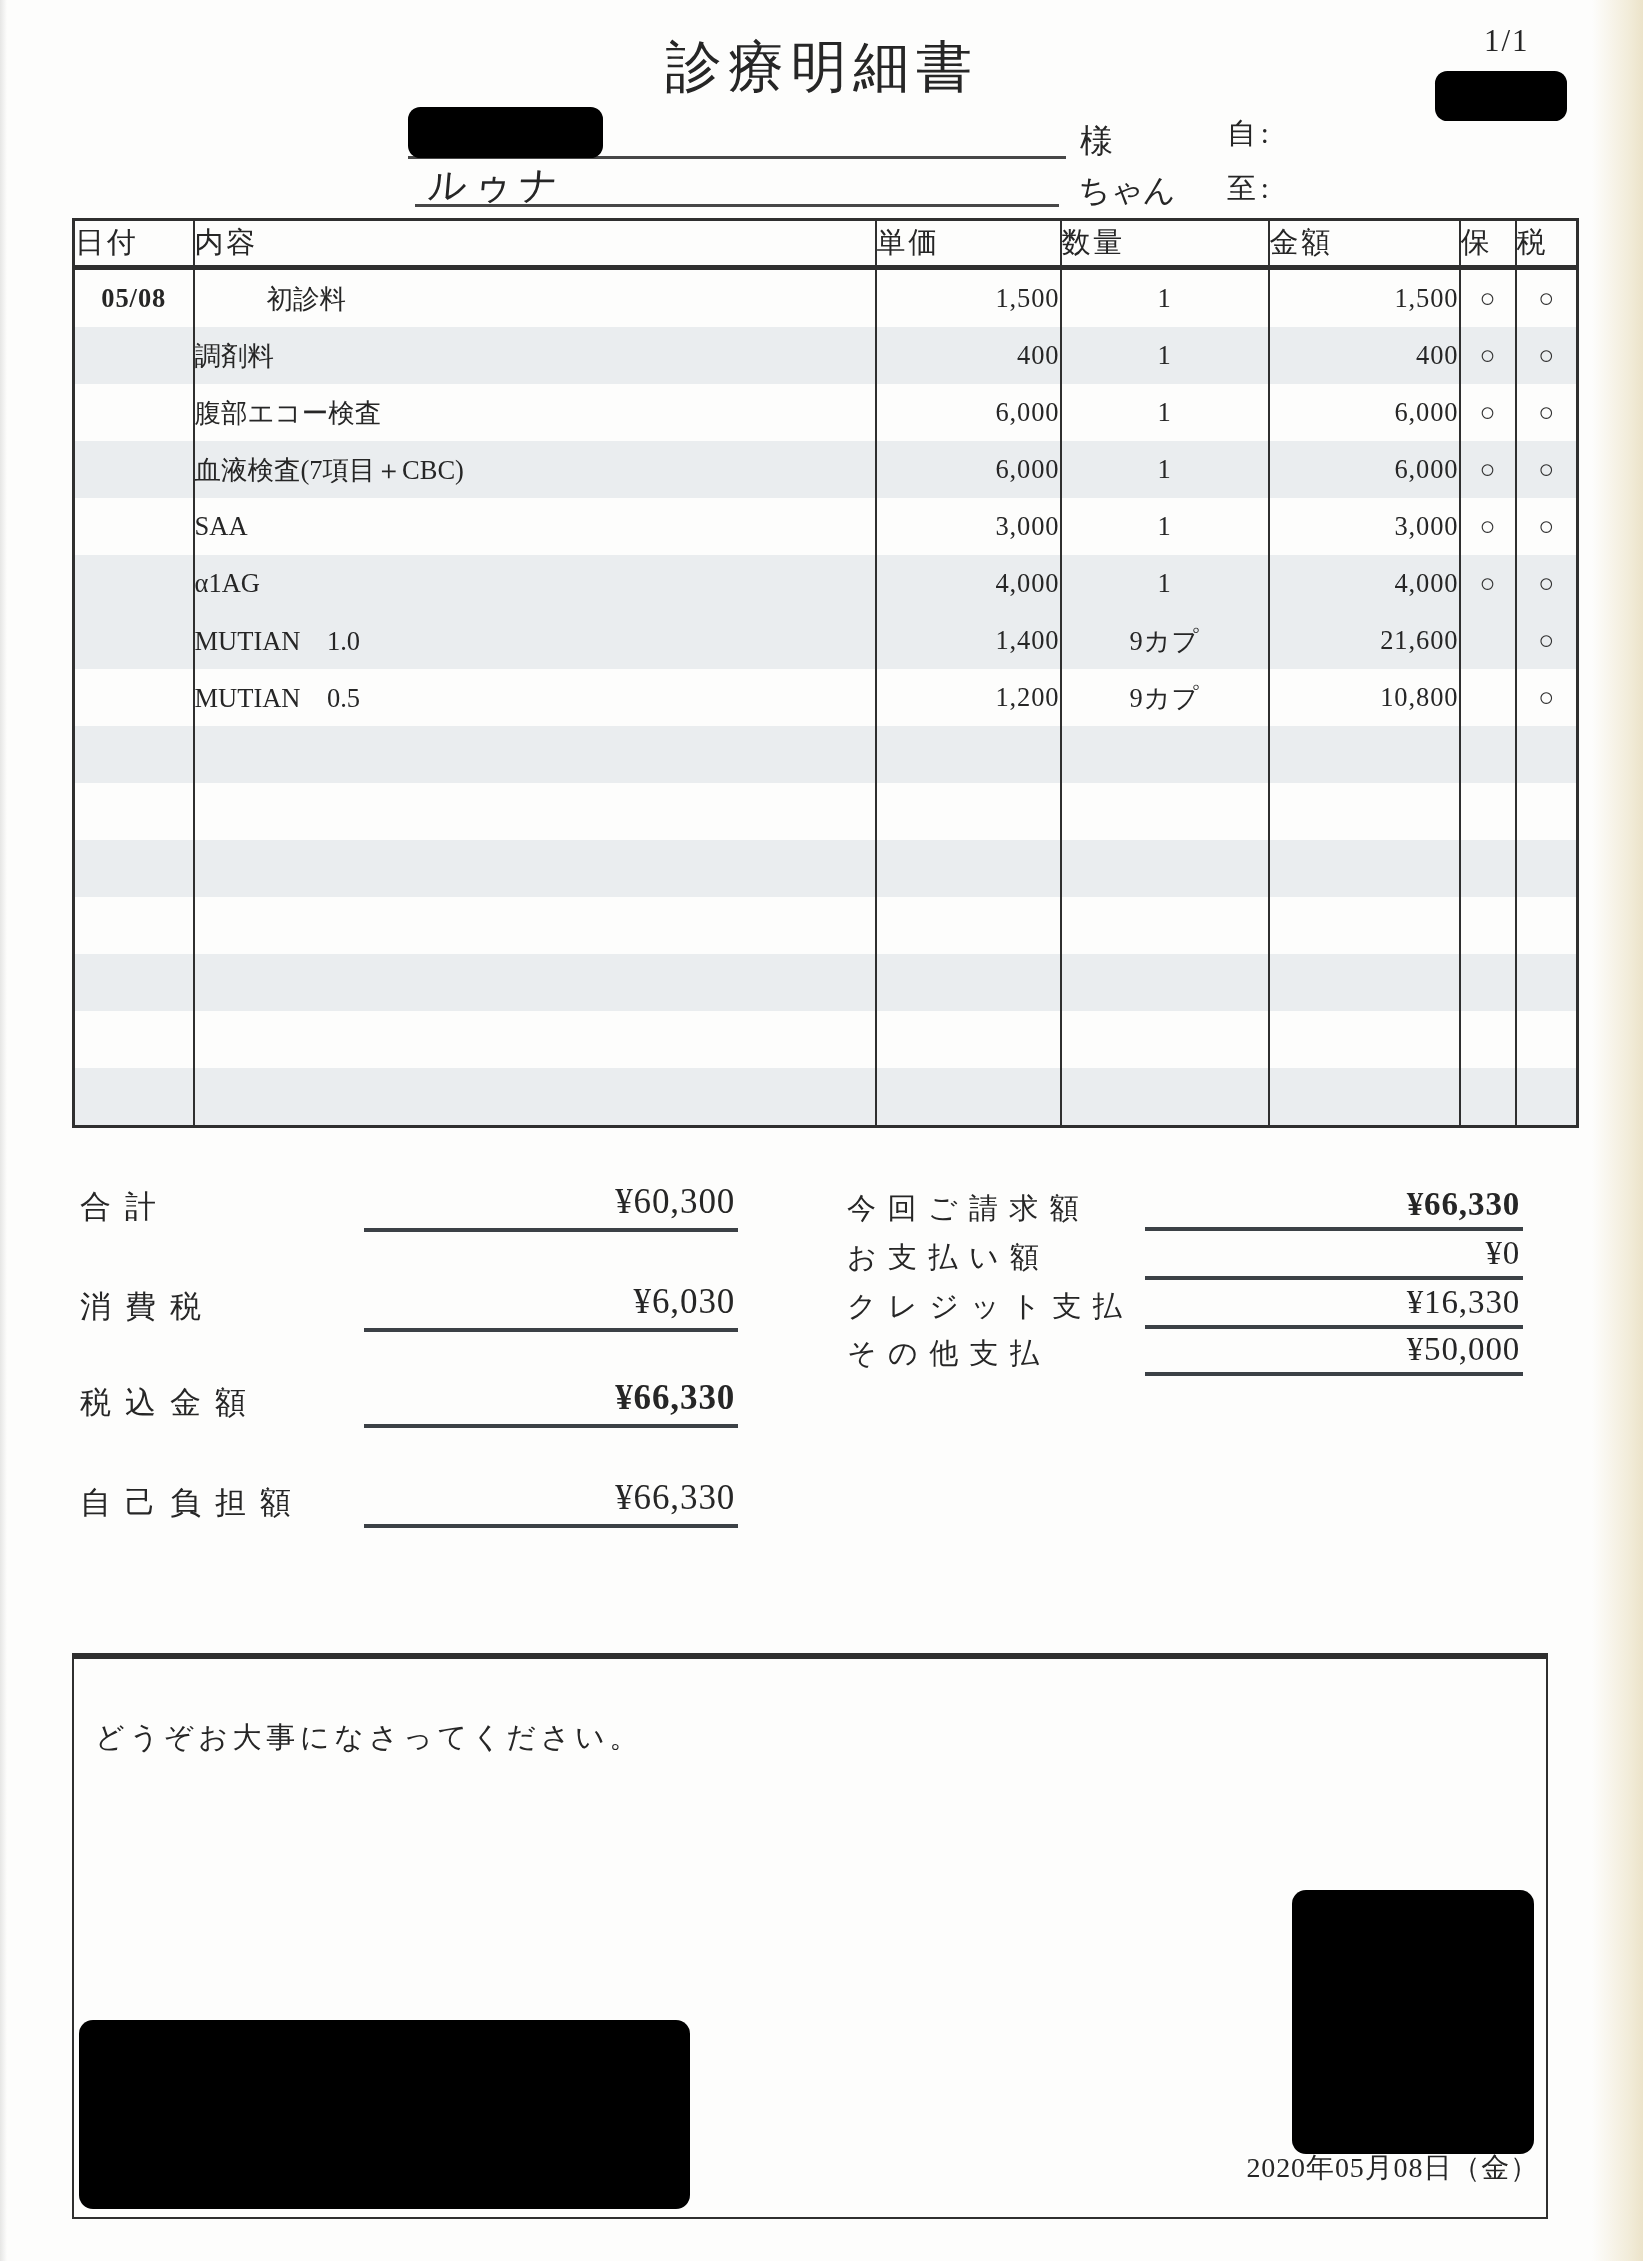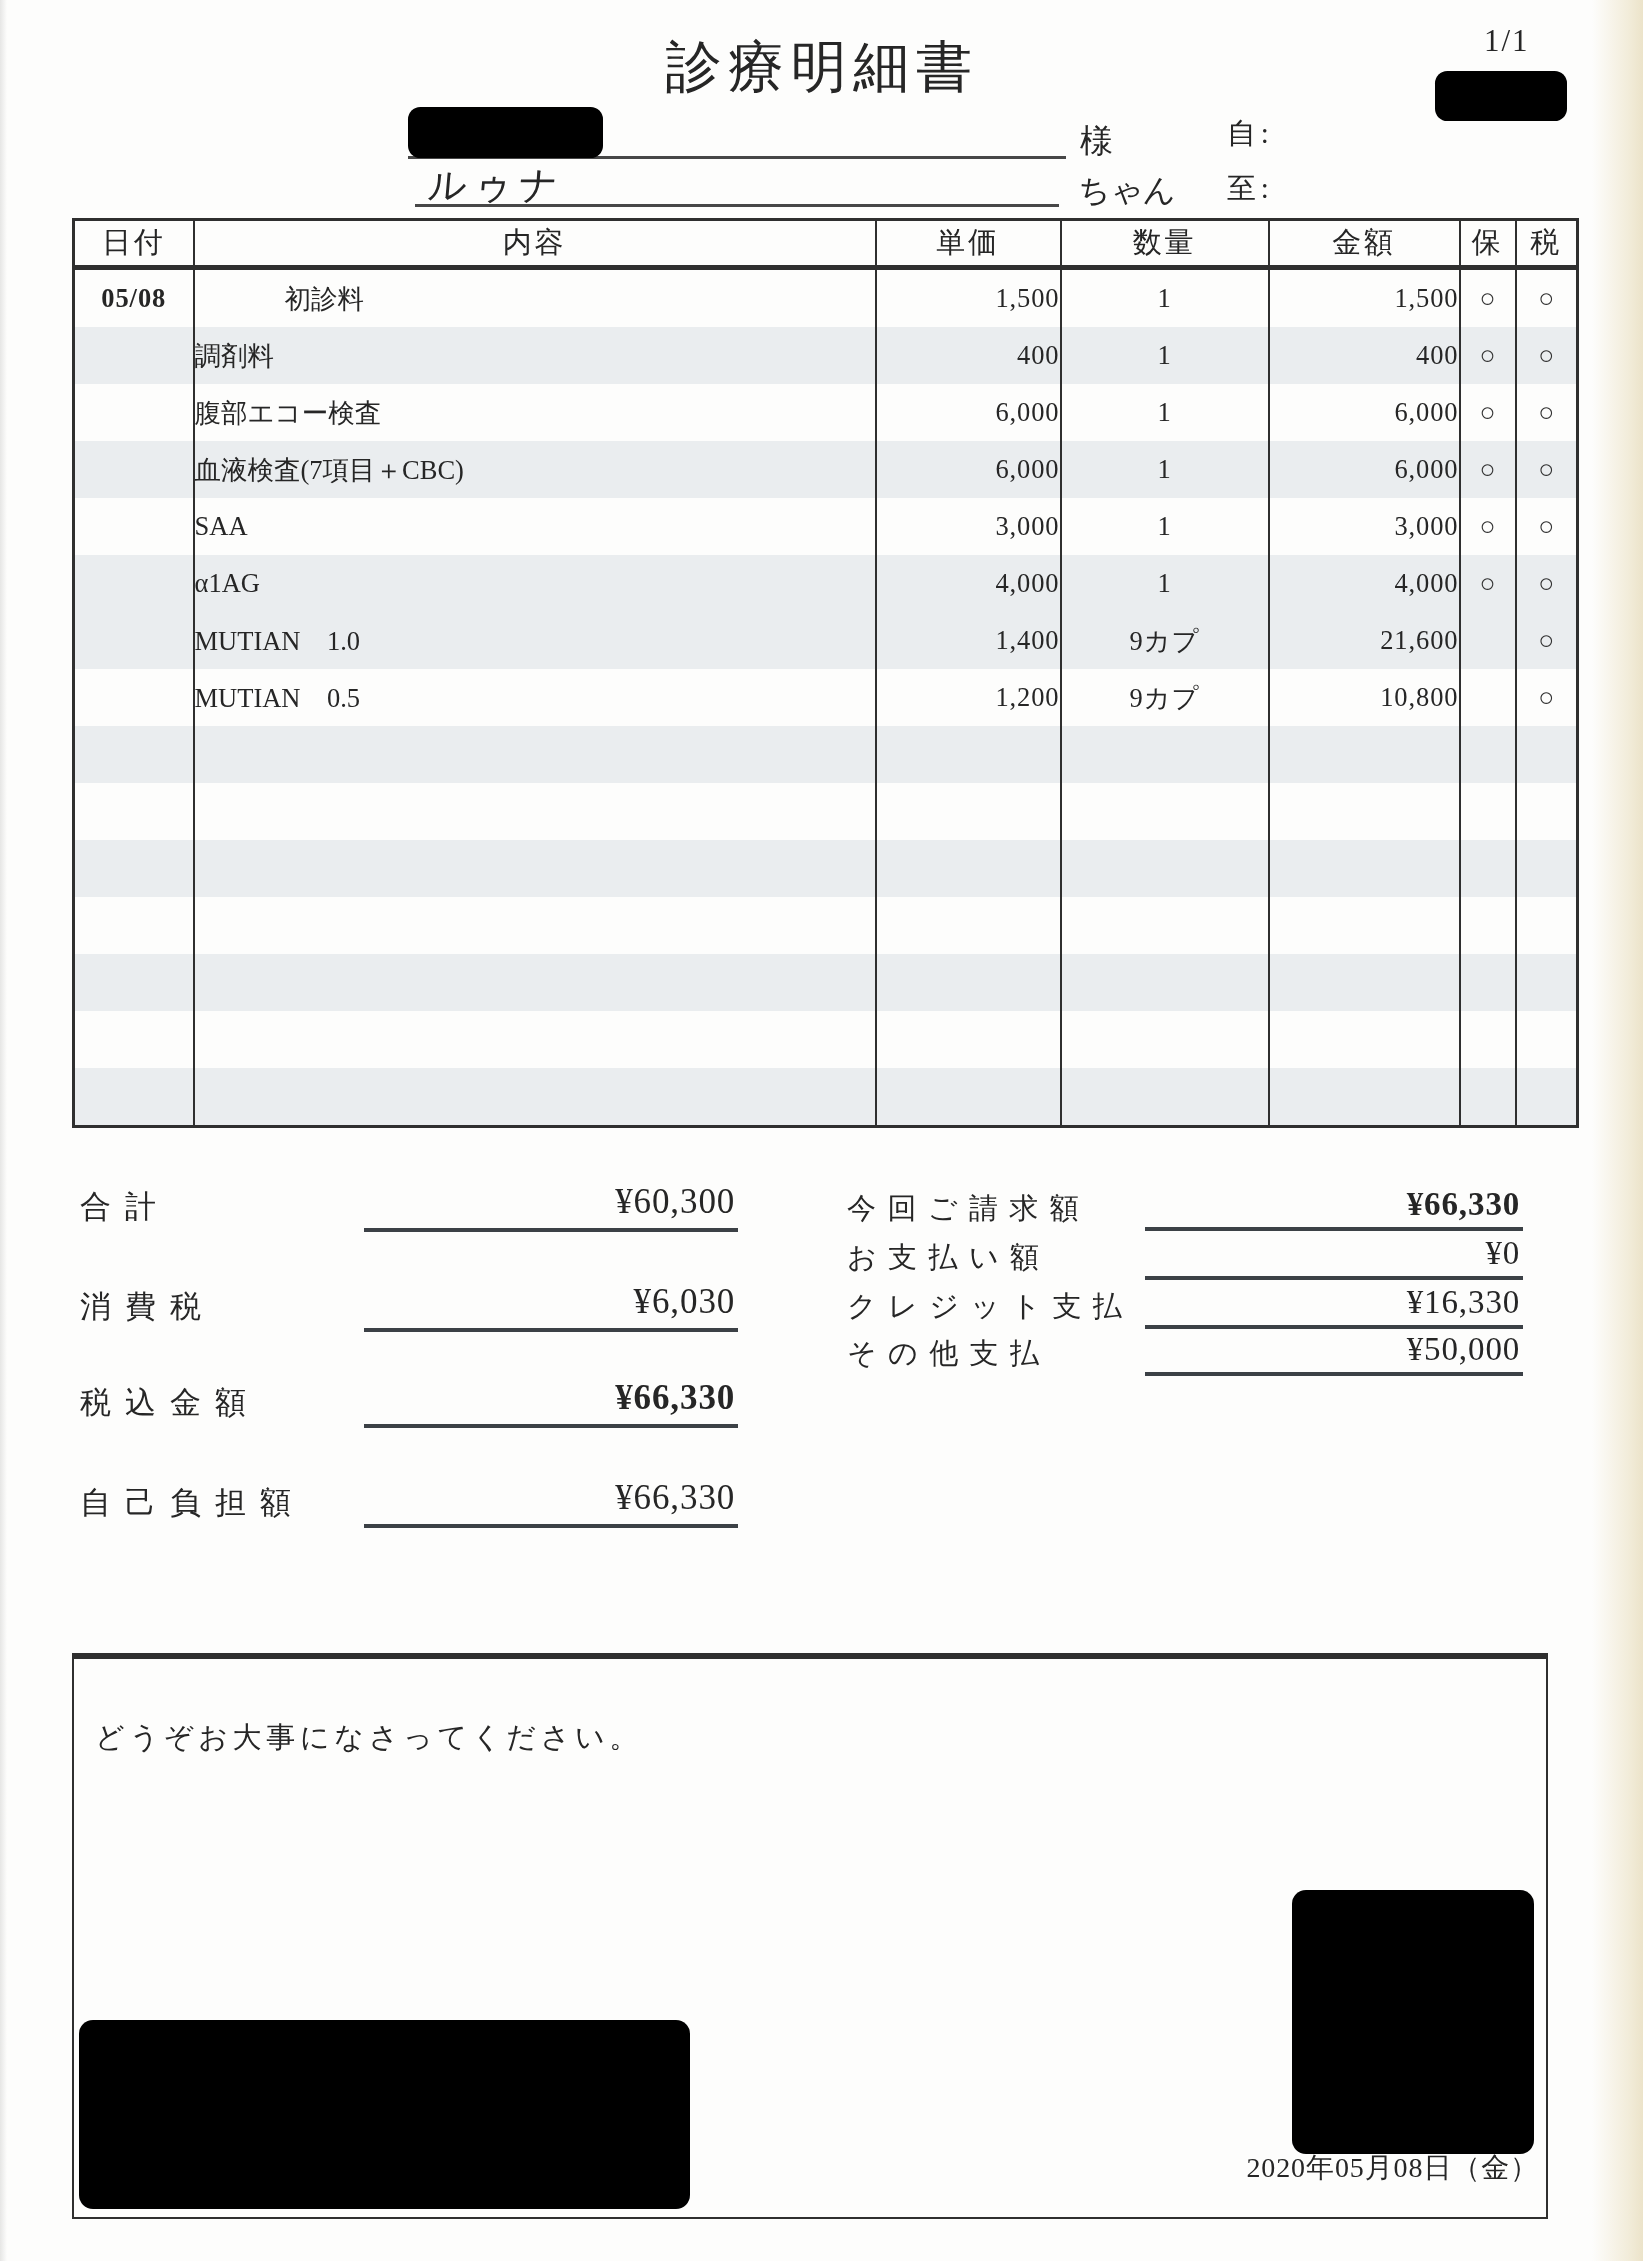--- a/index.html
+++ b/index.html
@@ -39,33 +39,33 @@
   
   table.items{
     position:absolute;left:72px;top:218px;
     width:1503px;table-layout:fixed;border-collapse:collapse;
     border:3.3px solid var(--border);
   }
   table.items th{
     height:44px;font-size:29px;font-weight:normal;letter-spacing:2.8px;
     border-left:2.8px solid var(--border);
     border-bottom:5.2px solid var(--border);
-    text-align:center;vertical-align:middle;padding:0;
+    text-align:left;vertical-align:middle;padding:0;
   }
   table.items th:first-child{border-left:none;}
   table.items td{
     height:57px;font-size:26.5px;vertical-align:middle;padding:0;
     border-left:2.8px solid var(--border);
     white-space:pre;overflow:hidden;
   }
   table.items td:first-child{border-left:none;font-weight:bold;}
   tr.stripe{background:var(--stripe);}
   td.c-date{text-align:center;letter-spacing:0.9px;}
   td.c-desc{text-align:left;padding-left:26px;}
-  td.c-desc.indent{padding-left:90px;}
+  td.c-desc.indent{padding-left:72px;}
   td.c-num{text-align:right;padding-right:13.3px;letter-spacing:0.9px;}
   td.c-qty{text-align:center;letter-spacing:0.9px;}
   td.c-circ{text-align:center;font-size:27.5px;color:#333;}
   
   .trow{position:absolute;height:52px;}
   .totals-left .trow{left:80px;width:658px;}
   .tl0{top:1186px}.tl1{top:1286px}.tl2{top:1382px}.tl3{top:1482px}
   .totals-right .trow{left:847px;width:676px;}
   .tr0{top:1189px}.tr1{top:1238px}.tr2{top:1287px}.tr3{top:1334px}
   .tlabel{position:absolute;left:0;top:0;font-size:31px;letter-spacing:14px;white-space:nowrap;}

